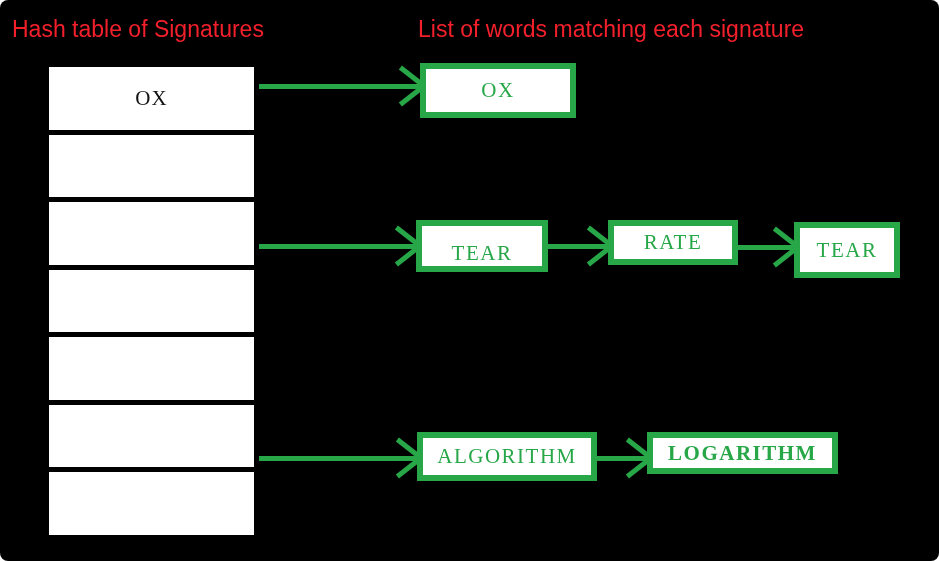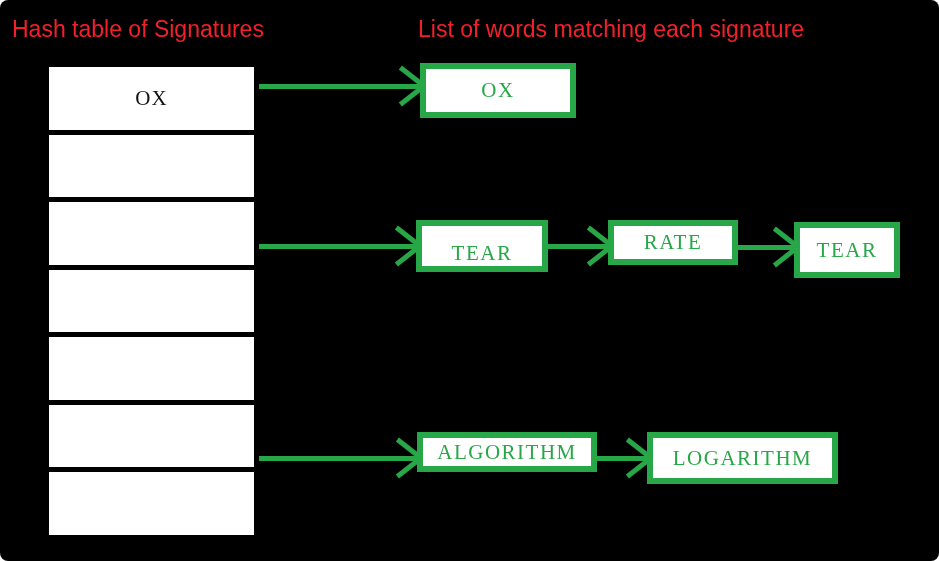--- a/index.html
+++ b/index.html
@@ -173,21 +173,21 @@
       </div>
       <div class="word-box" style="left: 416px; top: 220px; width: 132px; height: 52px; align-items: flex-end;">
         <span class="word-label">TEAR</span>
       </div>
       <div class="word-box" style="left: 608px; top: 220px; width: 130px; height: 45px;">
         <span class="word-label">RATE</span>
       </div>
       <div class="word-box" style="left: 794px; top: 222px; width: 106px; height: 56px;">
         <span class="word-label">TEAR</span>
       </div>
-      <div class="word-box" style="left: 417px; top: 432px; width: 180px; height: 40px;">
+      <div class="word-box" style="left: 417px; top: 432px; width: 180px; height: 49px;">
         <span class="word-label">ALGORITHM</span>
       </div>
-      <div class="word-box" style="left: 647px; top: 432px; width: 191px; height: 52px;">
+      <div class="word-box" style="left: 647px; top: 432px; width: 191px; height: 42px; font-weight: bold;">
         <span class="word-label">LOGARITHM</span>
       </div>
     </div>
 
 </div>
 
 </body></html>

